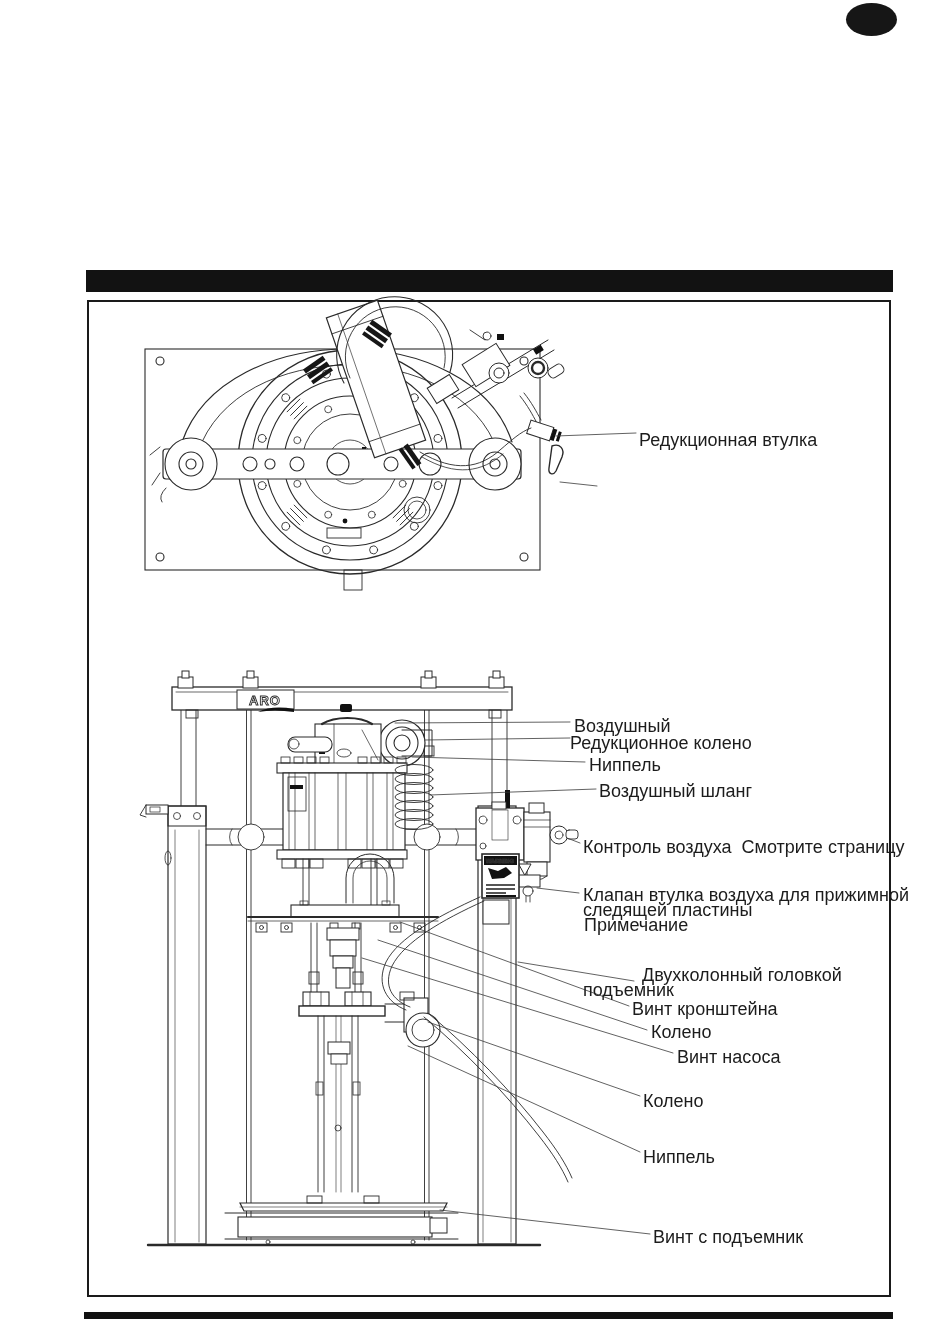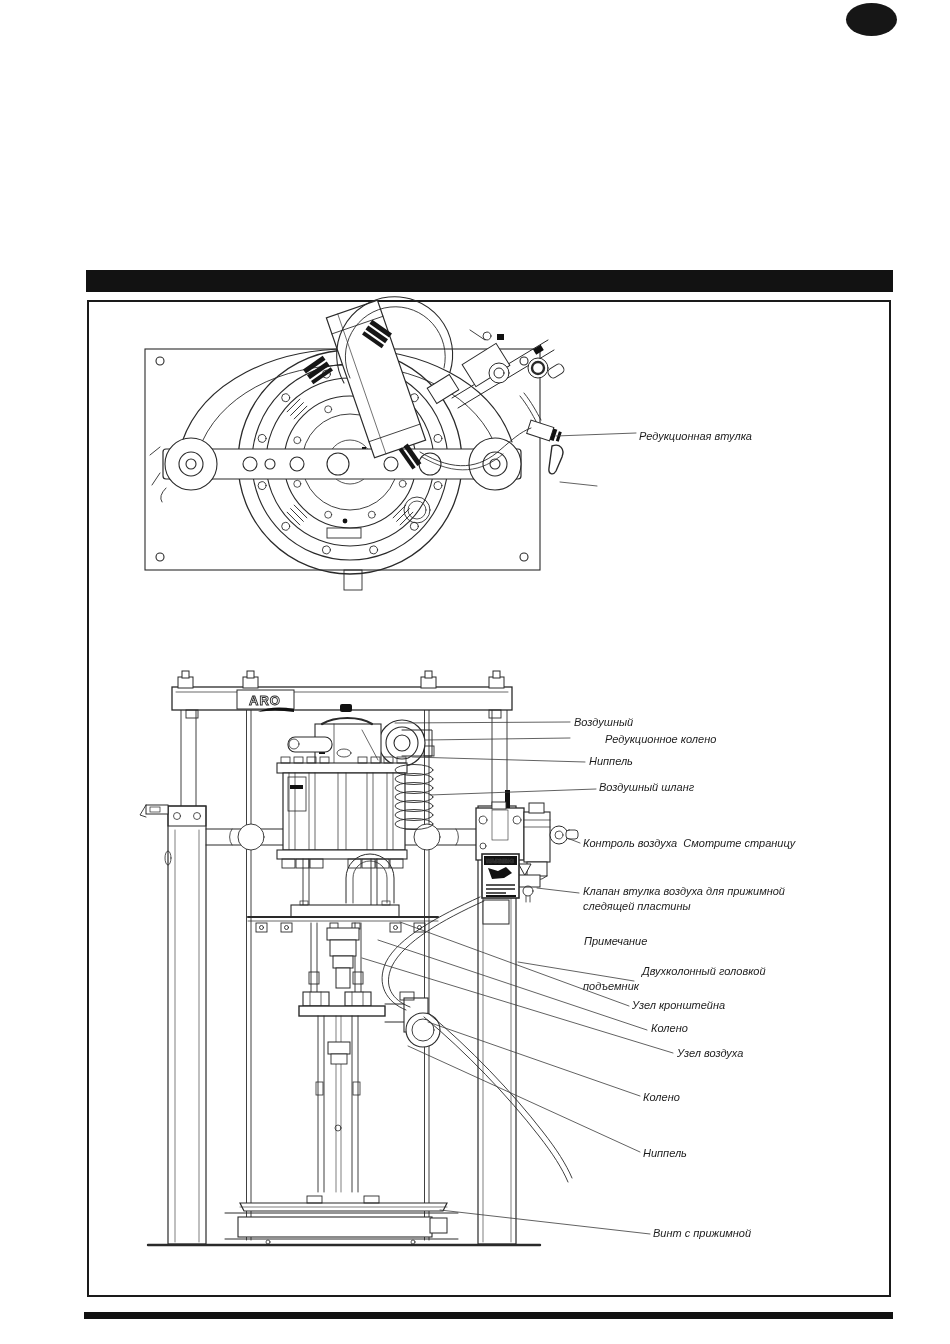--- a/index.html
+++ b/index.html
@@ -3,21 +3,21 @@
 <meta charset="utf-8">
 <style>
   html,body{margin:0;padding:0;background:#ffffff;}
   #page{position:relative;width:950px;height:1344px;background:#fff;overflow:hidden;
         font-family:"Liberation Sans",sans-serif;}
   .corner-oval{position:absolute;left:846px;top:3px;width:51px;height:33px;border-radius:50%;background:#161616;}
   .header-bar{position:absolute;left:86px;top:270px;width:807px;height:22px;background:#121212;}
   .frame{position:absolute;left:87px;top:300px;width:804px;height:997px;border:2px solid #1a1a1a;box-sizing:border-box;background:transparent;}
   .footer-bar{position:absolute;left:84px;top:1312px;width:809px;height:7px;background:#111;}
   svg.draw{position:absolute;left:0;top:0;width:950px;height:1344px;}
-  .co{position:absolute;font-size:11px;line-height:1.15;color:#1c1c1c;white-space:pre;font-style:italic;}
+  .co{position:absolute;font-size:18px;line-height:1.15;color:#1c1c1c;white-space:pre;}
   .aro-text{font-family:"Liberation Sans",sans-serif;font-weight:bold;font-size:13px;fill:#ffffff;stroke:#2a2a2a;stroke-width:.9;letter-spacing:1px;}
   .warn-text{font-family:"Liberation Sans",sans-serif;font-weight:bold;font-size:5.5px;fill:#ffffff;letter-spacing:.2px;}
 </style>
 </head>
 <body>
 
 <div id="page">
 
   <div class="corner-oval"></div>
   <div class="header-bar"></div>
@@ -455,29 +455,29 @@
       <line x1="378" y1="940" x2="647" y2="1030"></line>
       <line x1="362" y1="958" x2="673" y2="1053"></line>
       <line x1="428" y1="1022" x2="640" y2="1096"></line>
       <line x1="408" y1="1046" x2="640" y2="1152"></line>
       <line x1="440" y1="1210" x2="650" y2="1234"></line>
     </g>
   </svg>
 
   <div class="co" style="left:639px;top:430px">Редукционная втулка</div>
   <div class="co" style="left:574px;top:716px">Воздушный</div>
-  <div class="co" style="left:605px;top:733px">Редукционное колено</div>
+  <div class="co" style="left:570px;top:733px">Редукционное колено</div>
   <div class="co" style="left:589px;top:755px">Ниппель</div>
   <div class="co" style="left:599px;top:781px">Воздушный шланг</div>
   <div class="co" style="left:583px;top:837px">Контроль воздуха  Смотрите страницу</div>
   <div class="co" style="left:583px;top:885px">Клапан втулка воздуха для прижимной</div>
   <div class="co" style="left:583px;top:900px">следящей пластины</div>
-  <div class="co" style="left:584px;top:935px">Примечание</div>
+  <div class="co" style="left:584px;top:915px">Примечание</div>
   <div class="co" style="left:642px;top:965px">Двухколонный головкой</div>
   <div class="co" style="left:583px;top:980px">подъемник</div>
-  <div class="co" style="left:632px;top:999px">Узел кронштейна</div>
+  <div class="co" style="left:632px;top:999px">Винт кронштейна</div>
   <div class="co" style="left:651px;top:1022px">Колено</div>
-  <div class="co" style="left:677px;top:1047px">Узел воздуха</div>
+  <div class="co" style="left:677px;top:1047px">Винт насоса</div>
   <div class="co" style="left:643px;top:1091px">Колено</div>
   <div class="co" style="left:643px;top:1147px">Ниппель</div>
-  <div class="co" style="left:653px;top:1227px">Винт с прижимной</div>
+  <div class="co" style="left:653px;top:1227px">Винт с подъемник</div>
 
 </div>
 
 </body></html>

